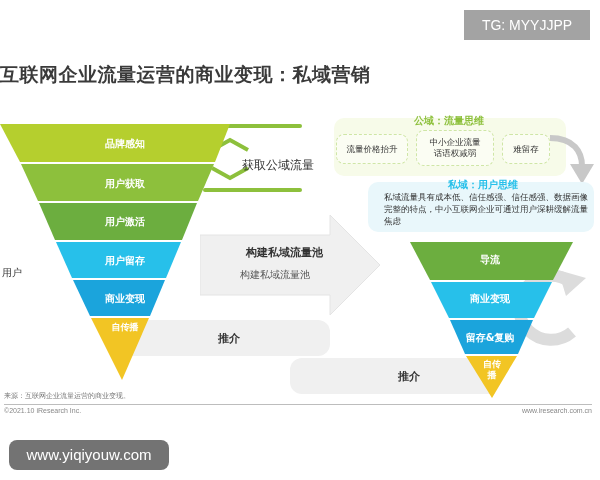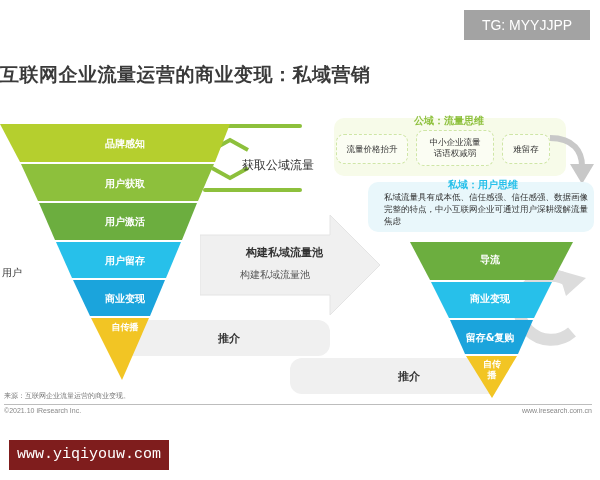--- a/index.html
+++ b/index.html
@@ -1,19 +1,19 @@
 <!DOCTYPE html>
 <html><head>
 <meta charset="utf-8">
 <style>
   html,body{margin:0;padding:0;}
   body{width:600px;height:480px;position:relative;background:#ffffff;overflow:hidden;font-family:"DejaVu Sans",sans-serif;}
   .abs{position:absolute;}
   .wm-top{left:464px;top:10px;width:126px;height:30px;background:#a3a3a3;color:#fff;font-size:14px;line-height:30px;text-align:center;font-family:"Liberation Sans",sans-serif;}
-  .wm-bottom{left:9px;top:440px;width:160px;height:30px;background:#7f1d1d;color:#fff;font-size:15px;line-height:30px;text-align:center;font-family:Liberation Mono, monospace;}
+  .wm-bottom{left:9px;top:440px;width:160px;height:30px;background:#737373;color:#fff;font-size:15px;line-height:30px;text-align:center;font-family:Liberation Sans, sans-serif;border-radius:8px;}
   .title{left:0;top:62px;width:600px;text-align:left;font-size:19px;font-weight:bold;color:#3a3a3a;letter-spacing:0.5px;}
   .layer-text{color:#fff;font-size:10px;font-weight:bold;text-align:center;width:100%;}
   .gray-band{background:#f0f0f0;}
   .lbl{color:#333;font-size:10px;}
   .bold{font-weight:bold;}
   .footer-src{left:4px;top:391px;font-size:7px;color:#777;}
   .footer-line{left:4px;top:404px;width:588px;height:1px;background:#bdbdbd;}
   .footer-copy{left:4px;top:407px;font-size:7px;color:#888;font-family:"Liberation Sans",sans-serif;}
   .footer-url{right:8px;top:407px;font-size:7px;color:#888;font-family:"Liberation Sans",sans-serif;}
   .pill{background:#fbfdf3;border:1px dashed #cfe6a6;border-radius:8px;font-size:8.5px;color:#333;display:flex;align-items:center;justify-content:center;text-align:center;line-height:11px;}

